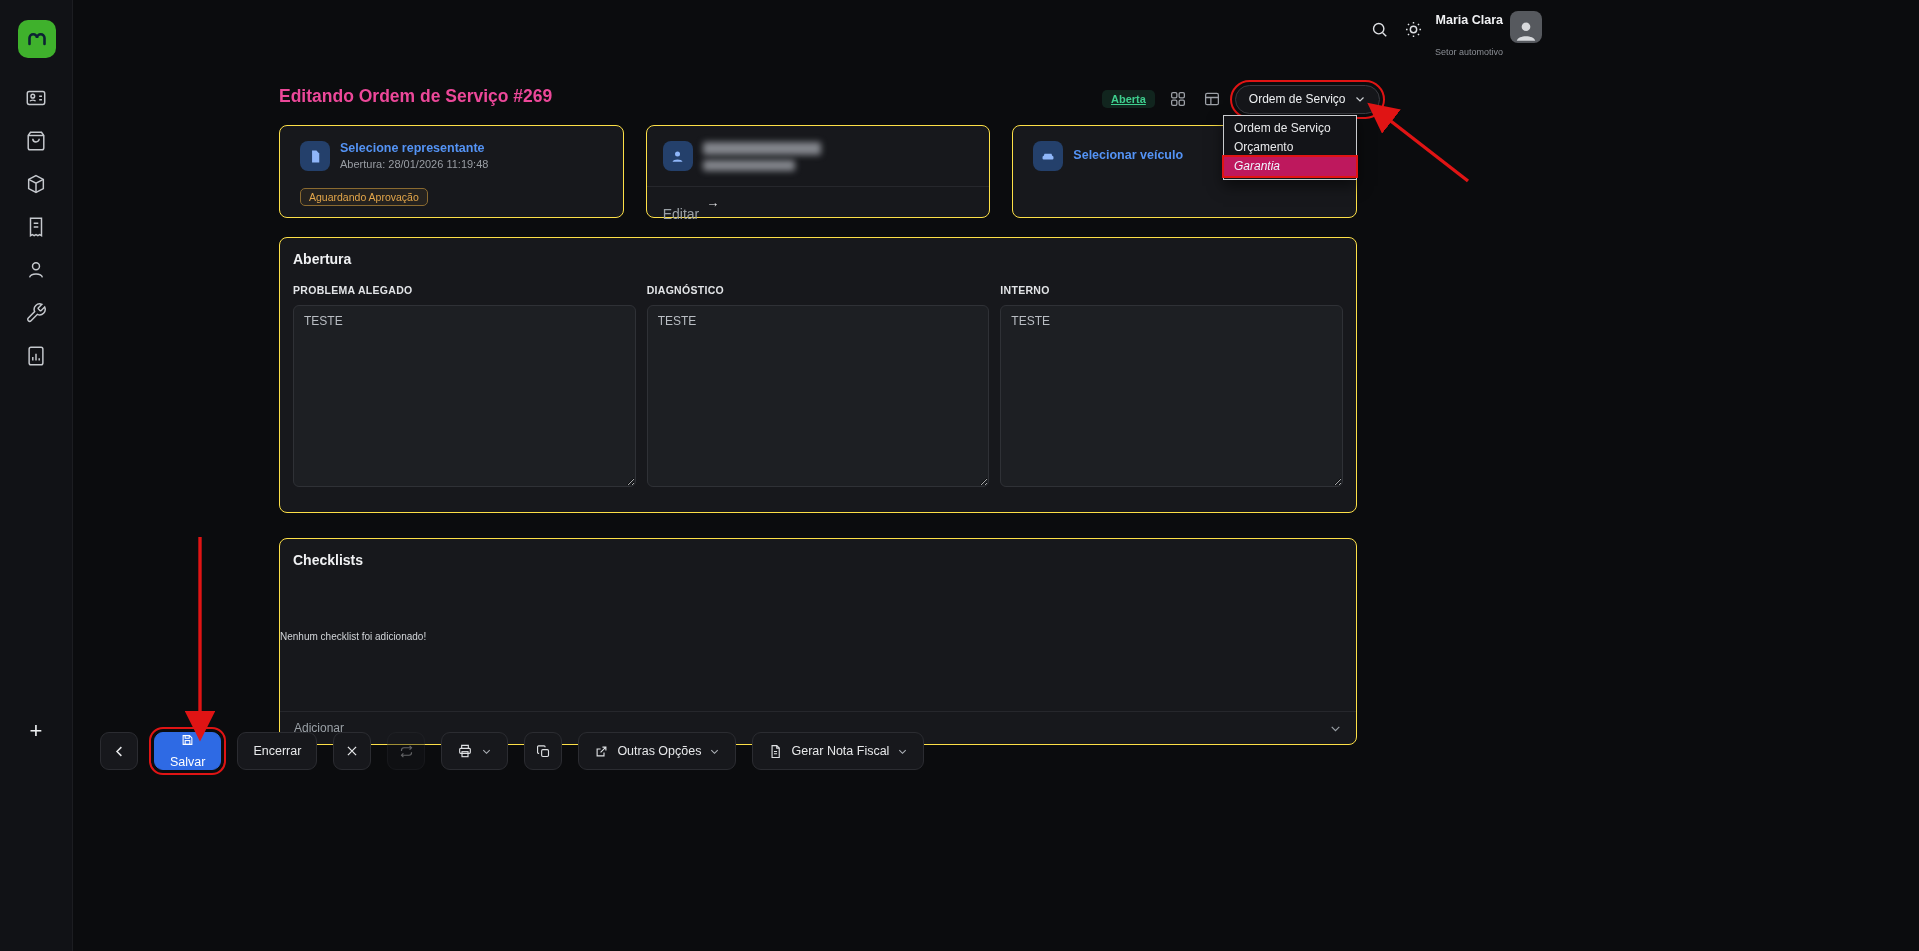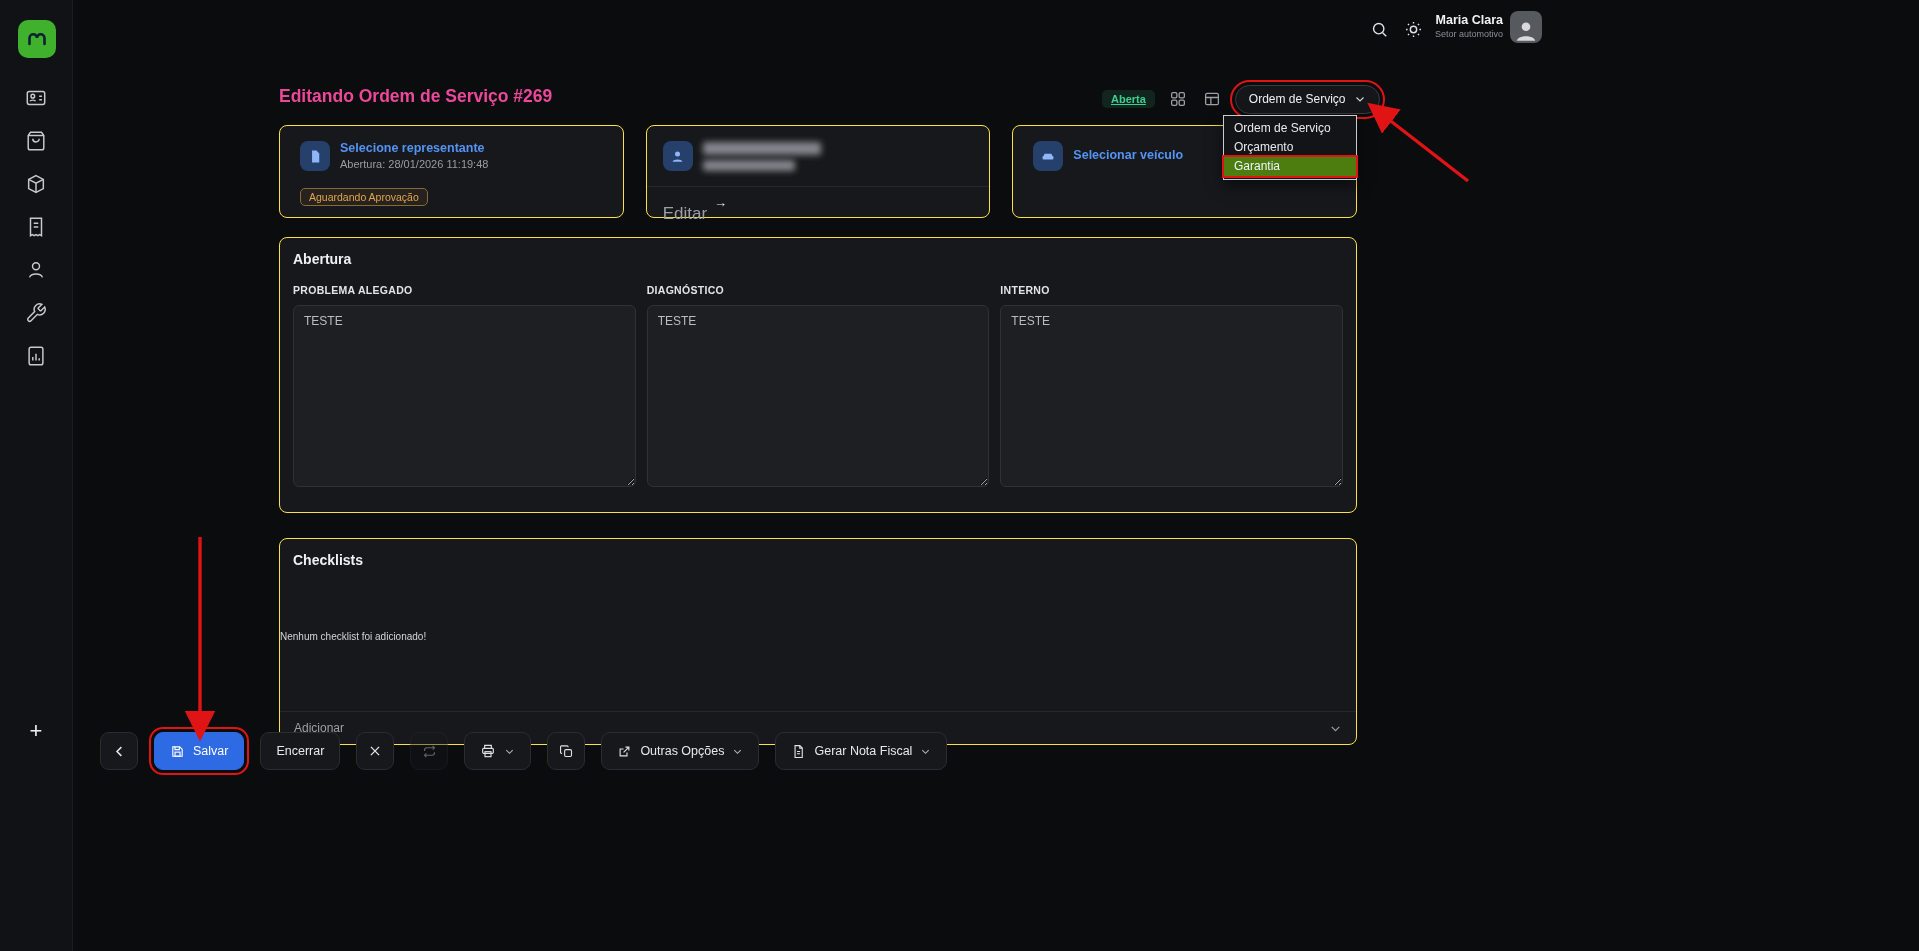--- a/index.html
+++ b/index.html
@@ -17,39 +17,39 @@
   .side-btn { width:40px; height:40px; background:none; border:none; display:flex;
     align-items:center; justify-content:center; color:#c6c9ce; border-radius:8px; }
   .plus-btn { position:absolute; left:16px; top:711px; width:40px; height:40px; background:none;
     border:none; color:#eef0f2; font-size:22px; font-weight:400; display:flex; align-items:center; justify-content:center; }
 
   
   .top-icon { position:absolute; top:16px; width:26px; height:26px; background:none; border:none;
     color:#dfe1e4; display:flex; align-items:center; justify-content:center; }
   .user-block { position:absolute; right:416px; top:13px; text-align:right; cursor:pointer; }
   .user-name { font-size:12.5px; font-weight:700; color:#f0f1f3; white-space:nowrap; }
-  .user-sub  { font-size:9px; color:#8b8f95; margin-top:2px; white-space:nowrap; }
+  .user-sub  { font-size:9px; color:#8b8f95; margin-top:20px; white-space:nowrap; }
   .avatar { position:absolute; right:377px; top:11px; width:32px; height:32px; border-radius:8px;
     background:#56595e; display:flex; align-items:flex-end; justify-content:center; overflow:hidden; cursor:pointer; }
 
   
   .page-title { position:absolute; left:279px; top:86px; font-size:17.5px; font-weight:700; color:#ec4899; }
   .header-controls { position:absolute; left:1102px; top:84px; height:30px; display:flex; align-items:center; gap:12px; z-index:8; }
   .badge-green { font-size:11px; font-weight:700; color:#3ecf8e; background:rgba(62,207,142,.13);
     padding:3px 9px; border-radius:5px;text-decoration:underline; }
   .icon-btn { background:none; border:none; color:#9da1a7; width:22px; height:22px; display:flex; align-items:center; justify-content:center; }
   .type-select { height:29px; background:#15161a; border:1px solid #3a3b41; border-radius:15px;
     color:#eef0f2; font-size:12px; display:flex; align-items:center; gap:8px; padding:0 13px; }
   .red-outline { outline:2px solid #e01414; outline-offset:3px; }
 
   
   .menu { position:absolute; left:1223px; top:115px; width:134px; background:#131418;
     border:1px solid #c9cbce; padding:3px 0; z-index:20; box-shadow:0 6px 14px rgba(0,0,0,.55); }
   .menu-item { height:19px; line-height:19px; padding:0 10px; font-size:12px; color:#e8e9eb; cursor:pointer; white-space:nowrap; }
-  .menu-item.highlighted { background:#4d7c0f; color:#eef5ff; outline:2px solid #e01414; outline-offset:0; }
+  .menu-item.highlighted { background:#be185d; color:#eef5ff; outline:2px solid #e01414; outline-offset:0;font-style:italic; }
 
   
   .card { background:#17181c; border:1px solid #fde047; border-radius:8px; }
   .cards-row { position:absolute; left:279px; top:125px; width:1078px; height:93px; display:flex; gap:22px; }
   .cards-row .card { flex:1; position:relative; }
   .tile { position:absolute; width:30px; height:30px; border-radius:8px; background:#24406b;
     color:#8fb6f9; display:flex; align-items:center; justify-content:center; }
   .link-blue { font-size:12.5px; font-weight:700; color:#5493f5; cursor:pointer; white-space:nowrap; }
   .muted { font-size:11px; color:#999da3; }
   .badge-orange { display:inline-block; font-size:10.5px; color:#e3a64a; border:1px solid #8a6a30;
@@ -69,21 +69,21 @@
   
   .empty-msg { position:absolute; left:0; right:0; top:92px; text-align:left; font-size:10px; color:#d2d5d9; }
   .add-row { position:absolute; left:0; right:0; bottom:0; height:33px; border-top:1px solid #26272c;
     display:flex; align-items:center; justify-content:space-between; padding:0 14px; cursor:pointer; color:#9aa0a6; }
 
   
   .toolbar { position:absolute; left:100px; top:732px; height:38px; display:flex; align-items:center; gap:16px; z-index:30; }
   .tb-btn { height:38px; background:#17181c; border:1px solid #2b2c31; border-radius:9px; color:#e7e8ea;
     font-size:12.5px; display:flex; align-items:center; gap:8px; padding:0 15px; white-space:nowrap; }
   .tb-sq { width:38px; padding:0; justify-content:center; }
-  .tb-primary { background:#2e6ae4; border-color:#2e6ae4; color:#ffffff; }
+  .tb-primary { background:#2e6ae4; border-color:#2e6ae4; color:#ffffff;flex-direction:column; }
   .tb-disabled { opacity:.4; cursor:default; }
 
   
   .annotations { position:absolute; left:0; top:0; width:1919px; height:951px; z-index:60; pointer-events:none; }
 </style>
 </head>
 <body>
 
 <aside class="sidebar">
   <button class="logo">
@@ -212,21 +212,21 @@
   <div class="card">
     <div class="tile" style="left:16px; top:15px;">
       <svg width="15" height="15" viewBox="0 0 24 24">
         <circle cx="12" cy="8" r="4" fill="currentColor"></circle>
           <path d="M4 20.5c1.4-5 14.6-5 16 0z" fill="currentColor"></path>
       </svg>
     </div>
     <div class="redact" style="left:56px; top:16px; width:118px; height:13px;"></div>
     <div class="redact" style="left:56px; top:34px; width:92px; height:11px;"></div>
     <div class="card-footer">
-      <span style="font-size:17px; color:#9aa0a6;margin-top:23px;">Editar</span>
+      <span style="font-size:14px; color:#9aa0a6;margin-top:23px;">Editar</span>
       <span style="font-size:13px; color:#e8e9eb;">→</span>
     </div>
   </div>
 
   <div class="card">
     <div class="tile" style="left:20px; top:15px;">
       <svg width="16" height="16" viewBox="0 0 24 24">
         <path d="M5 13l1.8-4.5h10.4L19 13z" fill="currentColor"></path>
           <rect x="3.8" y="12" width="16.4" height="5.2" rx="1.6" fill="currentColor"></rect>
       </svg>

